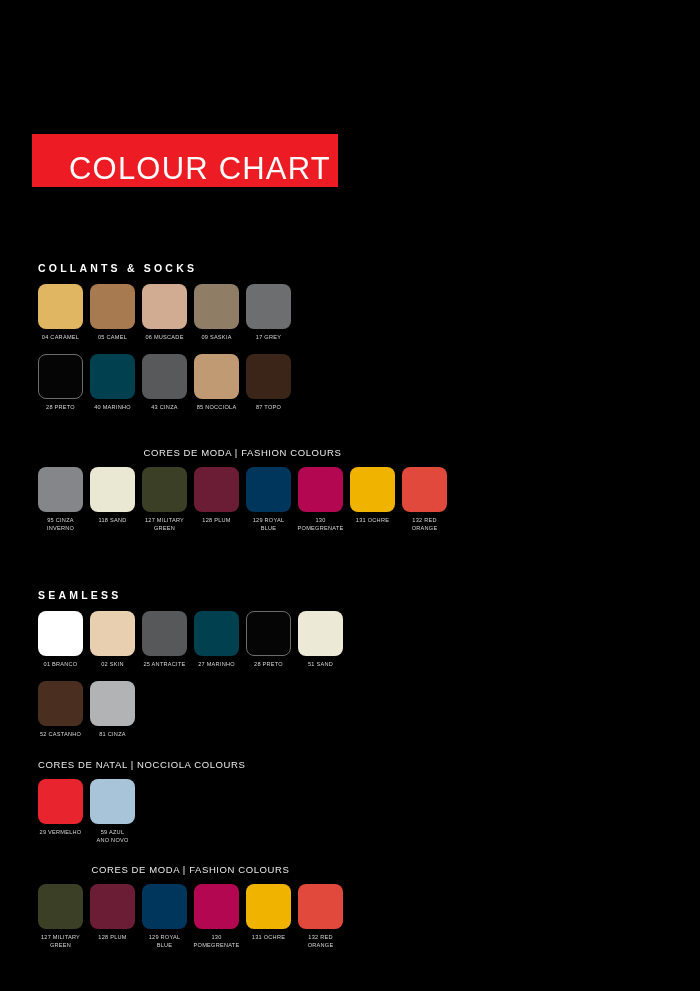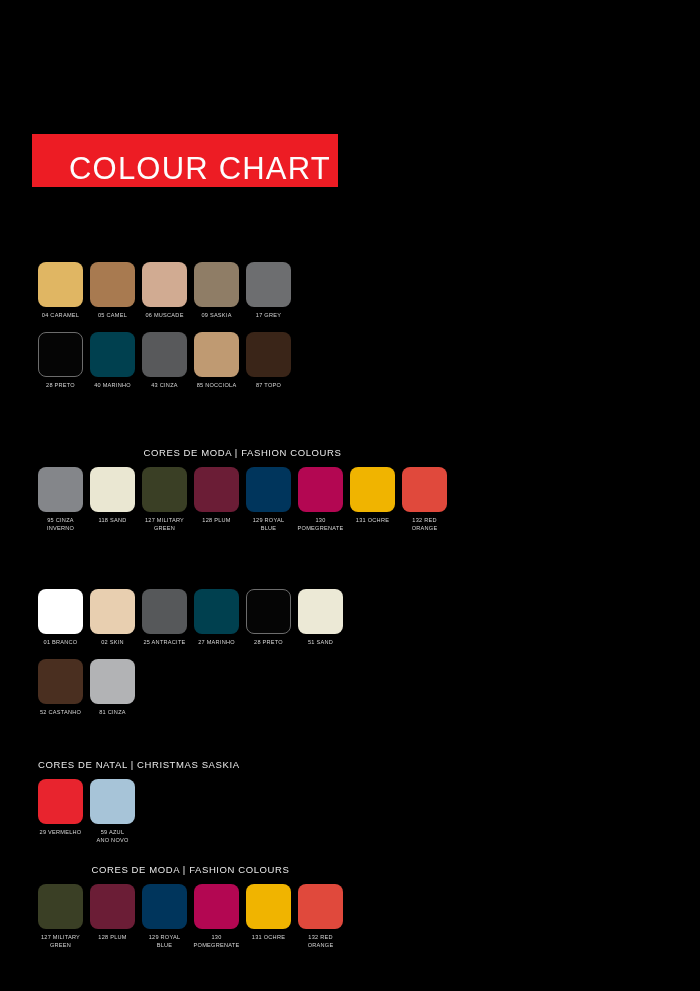--- a/index.html
+++ b/index.html
@@ -115,20 +115,21 @@
 </style>
 </head>
 <body>
 
 <div class="title-banner">
   <div class="title-banner-text">COLOUR CHART</div>
 </div>
 
 <div class="sheet" id="sheet-root">
     <div class="section" id="section-collants">
+      <div class="section-title">COLLANTS &amp; SOCKS</div>
       <div class="row">
         <div class="swatch-cell">
           <div class="chip" style="background: rgb(224, 182, 99);"></div>
           <div class="chip-label">04 CARAMEL</div>
         </div>
         <div class="swatch-cell">
           <div class="chip" style="background: rgb(168, 122, 80);"></div>
           <div class="chip-label">05 CAMEL</div>
         </div>
         <div class="swatch-cell">
@@ -203,20 +204,21 @@
           <div class="chip-label">131 OCHRE</div>
         </div>
         <div class="swatch-cell">
           <div class="chip" style="background: rgb(224, 73, 60);"></div>
           <div class="chip-label">132 RED
 ORANGE</div>
         </div>
       </div>
     </div>
     <div class="section" id="section-seamless">
+      <div class="section-title">SEAMLESS</div>
       <div class="row">
         <div class="swatch-cell">
           <div class="chip" style="background: rgb(255, 255, 255);"></div>
           <div class="chip-label">01 BRANCO</div>
         </div>
         <div class="swatch-cell">
           <div class="chip" style="background: rgb(232, 207, 176);"></div>
           <div class="chip-label">02 SKIN</div>
         </div>
         <div class="swatch-cell">
@@ -241,21 +243,21 @@
           <div class="chip" style="background: rgb(74, 47, 32);"></div>
           <div class="chip-label">52 CASTANHO</div>
         </div>
         <div class="swatch-cell">
           <div class="chip" style="background: rgb(178, 179, 181);"></div>
           <div class="chip-label">81 CINZA</div>
         </div>
       </div>
     </div>
     <div class="section" id="section-christmas">
-      <div class="sub-title">CORES DE NATAL | CHRISTMAS SASKIA</div>
+      <div class="sub-title">CORES DE NATAL | NOCCIOLA COLOURS</div>
       <div class="row">
         <div class="swatch-cell">
           <div class="chip" style="background: rgb(232, 36, 46);"></div>
           <div class="chip-label">29 VERMELHO</div>
         </div>
         <div class="swatch-cell">
           <div class="chip" style="background: rgb(167, 196, 216);"></div>
           <div class="chip-label">59 AZUL
 ANO NOVO</div>
         </div>

